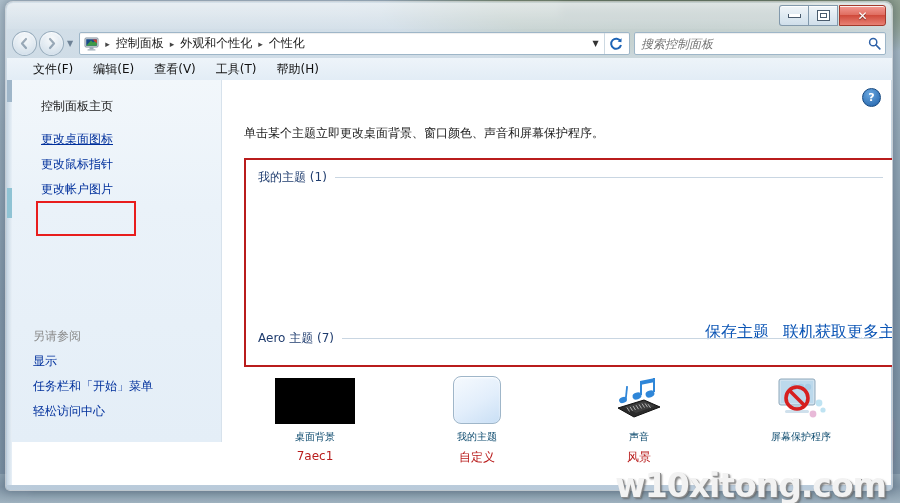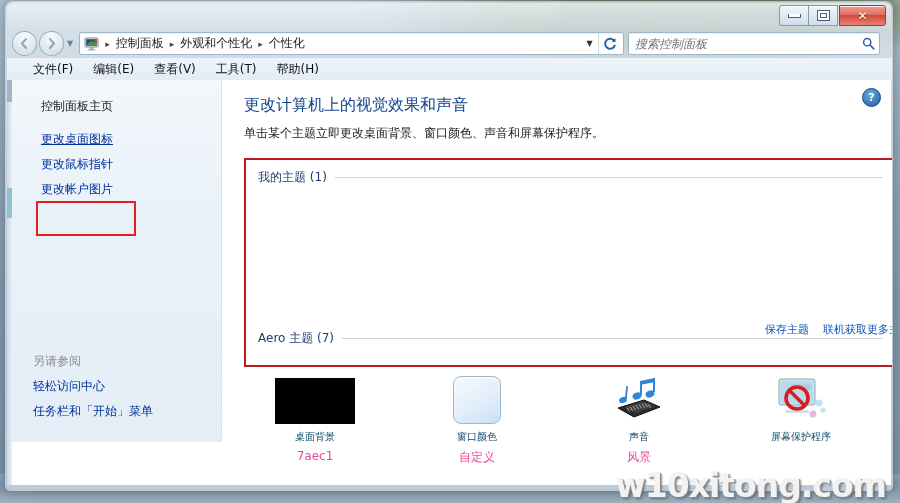--- a/index.html
+++ b/index.html
@@ -68,21 +68,21 @@
   .nav-fwd{margin-left:2px;}
   .nav-recent{margin-left:3px;color:#6e8296;font-size:8px;}
   .addrbar{margin-left:6px;flex:1;height:21px;background:#fff;border:1px solid #9eb6c8;
     border-radius:2px;display:flex;align-items:center;padding:0 2px;box-shadow:inset 0 1px 1px rgba(0,0,0,.07);}
   .cp-icon{width:15px;height:14px;margin:0 3px 0 2px;position:relative;flex:none;}
   .crumb{display:flex;align-items:center;font-size:12px;color:#1c1c1c;white-space:nowrap;}
   .crumb .seg{padding:0 3px;}
   .crumb .sep{color:#444;font-size:9px;padding:0 3px;}
   .addr-dd{width:17px;height:19px;display:flex;align-items:center;justify-content:center;color:#333;font-size:8px;}
   .refresh{width:22px;height:21px;border-left:1px solid #cdd9e2;display:flex;align-items:center;justify-content:center;}
-  .searchbox{margin-left:4px;margin-right:12px;width:242px;height:21px;background:#fff;border:1px solid #9eb6c8;
+  .searchbox{margin-left:4px;margin-right:6px;width:242px;height:21px;background:#fff;border:1px solid #9eb6c8;
     border-radius:2px;display:flex;align-items:center;padding:0 4px;box-shadow:inset 0 1px 1px rgba(0,0,0,.07);}
   .searchbox input{border:none;outline:none;flex:1;font-size:12px;font-style:italic;color:#8b8b8b;
     font-family:"DejaVu Sans","Liberation Sans",sans-serif;background:transparent;}
 
   
   .menubar{position:absolute;left:1px;top:56px;width:884px;height:22px;
     background:linear-gradient(180deg,rgba(240,246,251,.92),rgba(228,238,247,.92));
     display:flex;align-items:center;padding-left:16px;}
   .menuitem{padding:4px 10px;font-size:12px;color:#111;}
 
@@ -119,38 +119,38 @@
   .thumb{position:absolute;left:14px;top:8px;width:102px;height:68px;}
   .thumb .wall{position:absolute;left:22px;top:0;width:80px;height:58px;background:#000;}
   .thumb .win{position:absolute;left:0;top:22px;width:56px;height:46px;border-radius:7px;
     border:1px solid #9fb6c9;background:linear-gradient(150deg,#f4f9ff 0%,#dceafb 55%,#bcd8f4 100%);
     box-shadow:inset 0 1px 1px rgba(255,255,255,.9);}
   .thumb .winhead{position:absolute;left:22px;top:22px;width:34px;height:24px;
     background:linear-gradient(180deg,#707c84 0%,#4a565e 55%,#2d3940 100%);
     border-top-right-radius:6px;}
   .themecard .name{position:absolute;left:0;right:0;bottom:7px;text-align:center;font-size:12px;color:#1a1a1a;}
   .theme-links{position:absolute;right:12px;top:162px;display:flex;gap:14px;}
-  .theme-links a{color:#0b55b5;font-size:11px;text-decoration:none;cursor:pointer;}
+  .theme-links a{color:#0b55b5;font-size:16px;text-decoration:none;cursor:pointer;}
   .sb{position:absolute;right:0;top:0;width:16px;height:203px;
     background:linear-gradient(90deg,#f6f8fa,#eef2f6);border-left:1px solid #d3dde6;}
   .sb-arrow{position:absolute;left:0;width:16px;height:16px;display:flex;align-items:center;justify-content:center;
     background:linear-gradient(180deg,#fdfdfe,#eef2f6);}
   .sb-arrow.up{top:0;}
   .sb-arrow.down{bottom:0;}
   .sb-thumb{position:absolute;left:1px;top:18px;width:14px;height:44px;border:1px solid #a7b6c4;border-radius:2px;
     background:linear-gradient(90deg,#ffffff,#e9eef4 55%,#d3dce5);}
   .sb-grip{position:absolute;left:50%;top:50%;transform:translate(-50%,-50%);width:7px;height:5px;
     background:repeating-linear-gradient(180deg,#8796a6 0 1px,transparent 1px 2px);}
 
   
   .iconrow{position:absolute;left:12px;top:292px;width:660px;display:flex;}
   .iconcell{width:162px;display:flex;flex-direction:column;align-items:center;}
   .ic-art{height:52px;display:flex;align-items:flex-end;justify-content:center;}
   .ic-label{color:#0c4a6e;font-size:10px;margin-top:6px;cursor:pointer;}
-  .ic-val{color:#ec4899;font-size:12px;margin-top:5px;}
+  .ic-val{color:#b91c1c;font-size:12px;margin-top:5px;}
   .art-wall{width:80px;height:46px;background:#000;}
   .art-color{width:46px;height:46px;border-radius:8px;border:1px solid #9fb6c9;
     background:linear-gradient(150deg,#f6fafe 0%,#e2eefb 55%,#c9dff5 100%);
     box-shadow:inset 0 1px 2px rgba(255,255,255,.95);}
   .help{position:absolute;right:10px;top:8px;width:17px;height:17px;border-radius:50%;
     background:radial-gradient(circle at 40% 30%,#6ba8e0,#1d5fa8);border:1px solid #13477f;
     color:#fff;font-size:11px;font-weight:bold;display:flex;align-items:center;justify-content:center;}
 
   .watermark{position:absolute;right:14px;bottom:-2px;font-size:33px;font-weight:bold;
     color:#f2f2f2;font-family:"DejaVu Sans","Liberation Sans",sans-serif;
@@ -251,28 +251,28 @@
       <div class="side-top">
         <a class="side-link home">控制面板主页</a>
         <a class="side-link hl">更改桌面图标</a>
         <a class="side-link">更改鼠标指针</a>
         <a class="side-link">更改帐户图片</a>
       </div>
       <div class="redbox"></div>
 
       <div class="side-bottom">
         <div class="side-head">另请参阅</div>
+        <a class="side-link">显示</a>
+        <a class="side-link">任务栏和「开始」菜单</a>
         <a class="side-link">轻松访问中心</a>
-        <a class="side-link">任务栏和「开始」菜单</a>
       </div>
     </div>
 
     <div class="main">
       <div class="help">?</div>
-      <div class="page-title">更改计算机上的视觉效果和声音</div>
       <div class="page-sub">单击某个主题立即更改桌面背景、窗口颜色、声音和屏幕保护程序。</div>
 
       <div class="themebox">
         <div class="grp grp1">
           <span class="lbl">我的主题 (1)</span>
           <span class="line"></span>
         </div>
 
 
         <div class="theme-links">
@@ -309,21 +309,21 @@
             <span class="art-wall"></span>
           </div>
           <div class="ic-label">桌面背景</div>
           <div class="ic-val">7aec1</div>
         </div>
 
         <div class="iconcell">
           <div class="ic-art">
             <span class="art-color"></span>
           </div>
-          <div class="ic-label">窗口颜色</div>
+          <div class="ic-label">我的主题</div>
           <div class="ic-val">自定义</div>
         </div>
 
         <div class="iconcell">
           <div class="ic-art">
             <svg width="58" height="50" viewBox="0 0 58 50">
               <g fill="#2f86d8">
                 <ellipse cx="13" cy="26" rx="4" ry="3" transform="rotate(-18 13 26)"></ellipse>
                 <rect x="15.6" y="12" width="1.8" height="13" transform="rotate(6 16 18)"></rect>
                 <ellipse cx="27" cy="22" rx="4.5" ry="3.4" transform="rotate(-18 27 22)"></ellipse>

